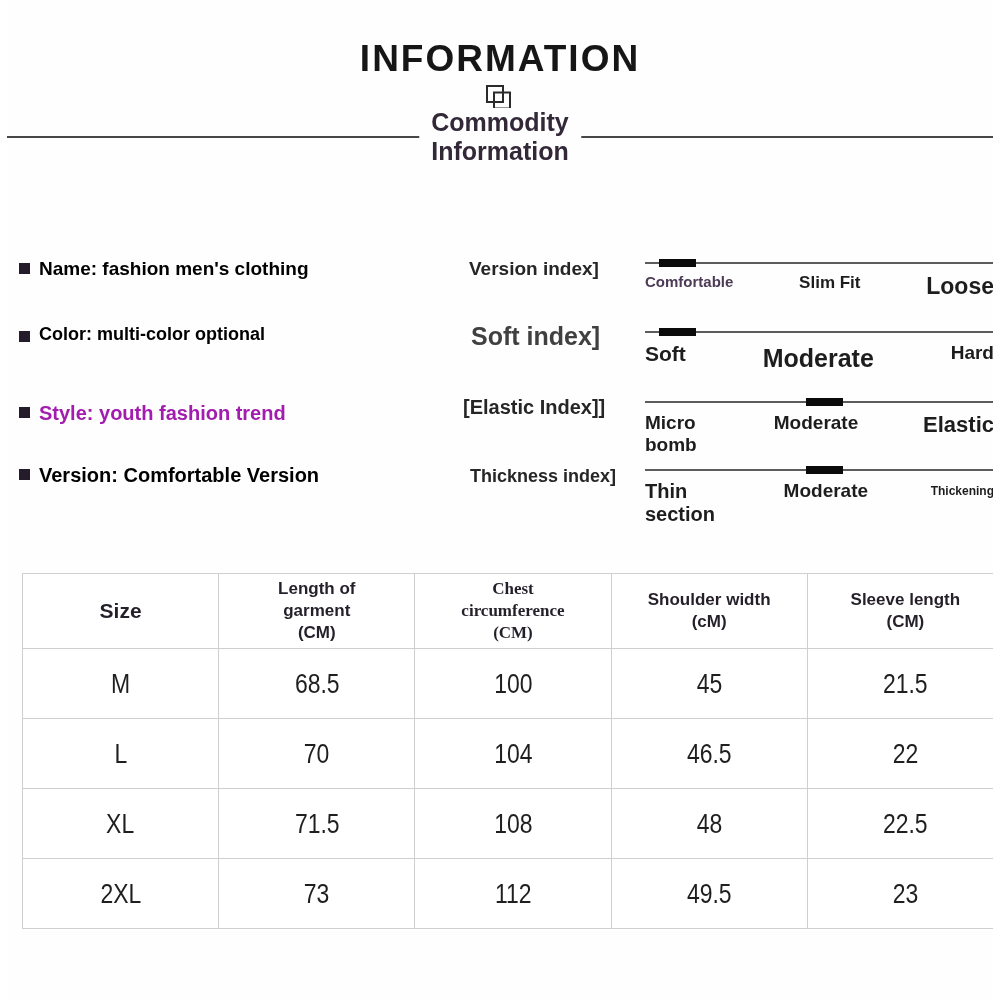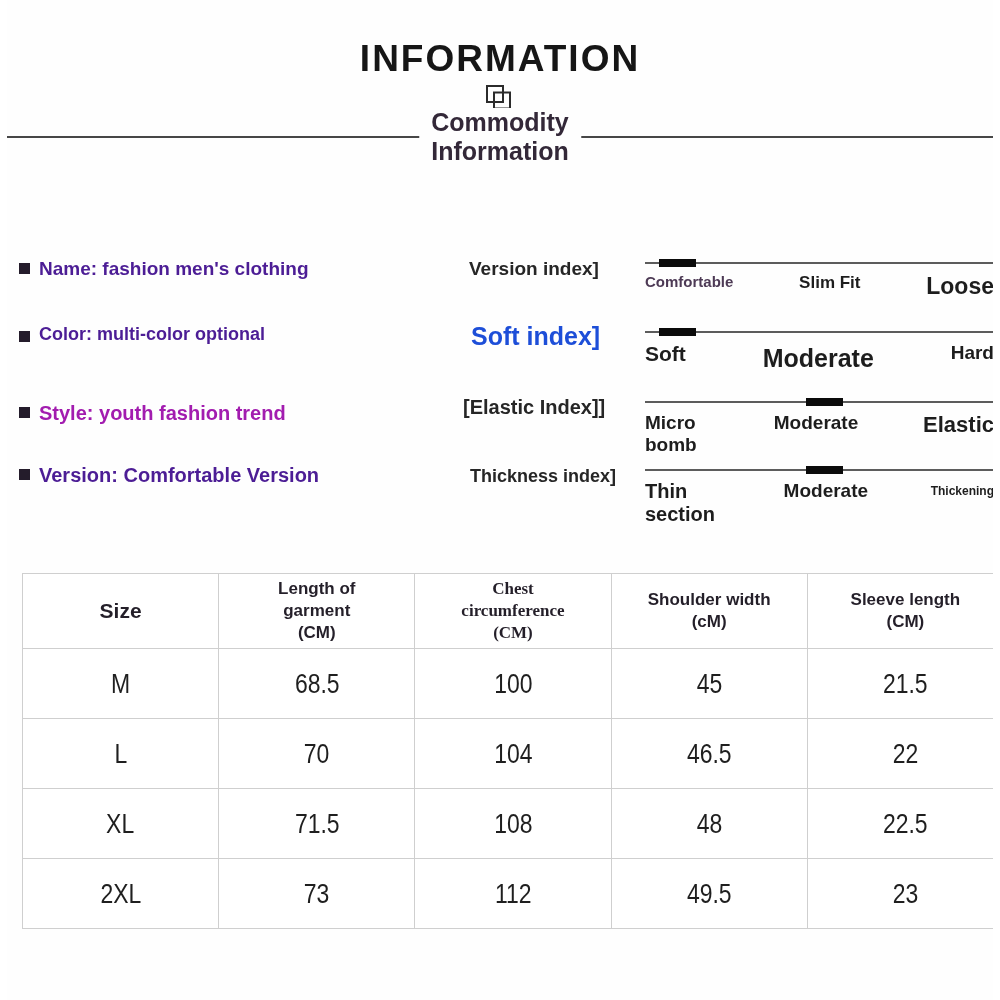--- a/index.html
+++ b/index.html
@@ -18,32 +18,32 @@
     position:absolute; top:136px; left:0; width:100%; height:2px; background:#474747;
   }
   .squares-icon { position:absolute; top:84px; left:477px; }
   .subtitle {
     position:absolute; top:108px; left:50%; transform:translateX(-50%);
     background:#fefefe; padding:0 12px; text-align:right;
     font-size:25px; font-weight:bold; color:#332838; line-height:29px;
   }
 
   
-  .attr { position:absolute; left:12px; display:flex; align-items:flex-start; font-weight:bold; color:#4c1d95; }
+  .attr { position:absolute; left:12px; display:flex; align-items:flex-start; font-weight:bold; color:#000000; }
   .attr .bullet { width:11px; height:11px; background:#241c2b; margin-right:9px; flex:none; margin-top:5px; }
   .attr.r1 { top:258px; font-size:19px; }
   .attr.r2 { top:324px; font-size:18px; }
   .attr.r2 .bullet { margin-top:7px; }
   .attr.r3 { top:402px; font-size:20px; color:#a21caf; }
   .attr.r4 { top:464px; font-size:20px; }
 
   
   .mid { position:absolute; font-weight:bold; color:#262626; }
   .mid.m1 { left:462px; top:258px; font-size:19px; }
-  .mid.m2 { left:464px; top:322px; font-size:25px; color:#1d4ed8; }
+  .mid.m2 { left:464px; top:322px; font-size:25px; color:#404040; }
   .mid.m3 { left:456px; top:396px; font-size:20px; }
   .mid.m4 { left:463px; top:466px; font-size:18px; }
 
   
   .slider-group { position:absolute; left:638px; width:349px; }
   .sg1 { top:262px; } .sg2 { top:331px; } .sg3 { top:401px; } .sg4 { top:469px; }
   .slider-track { position:relative; height:2px; background:#5c5c5c; }
   .slider-thumb { position:absolute; top:-3px; width:37px; height:8px; background:#0b0b0b; }
   .slider-labels { display:flex; justify-content:space-between; align-items:flex-start; margin-top:9px; font-weight:bold; color:#1d1d1d; line-height:1.15;gap:16px; }
   .sg1 .o1 { font-size:15px; color:#4d3a55; }

